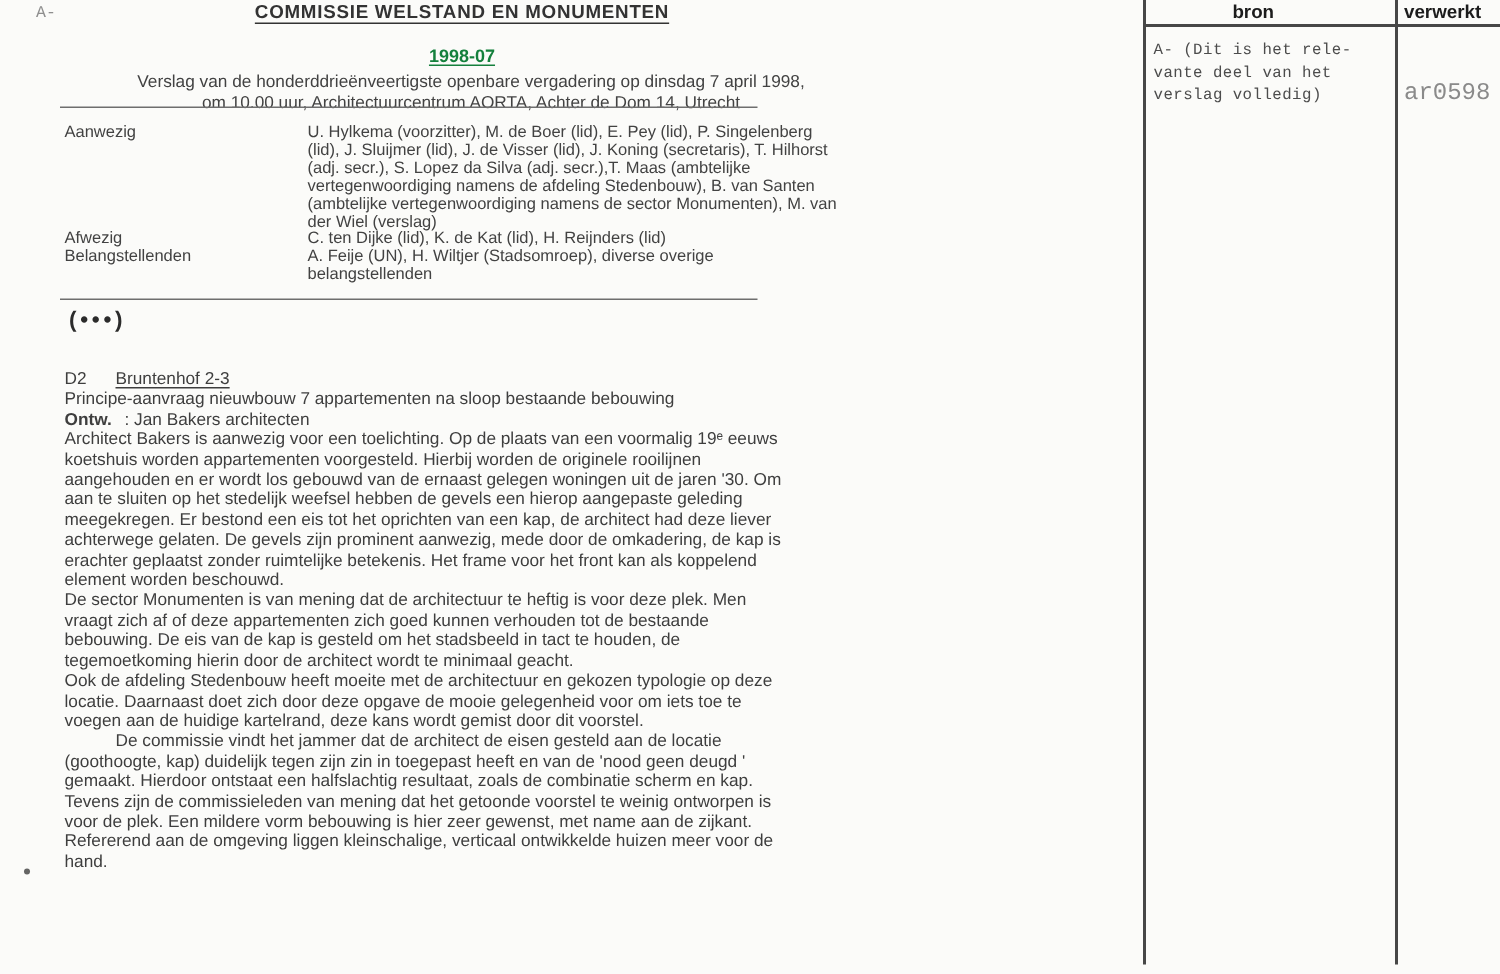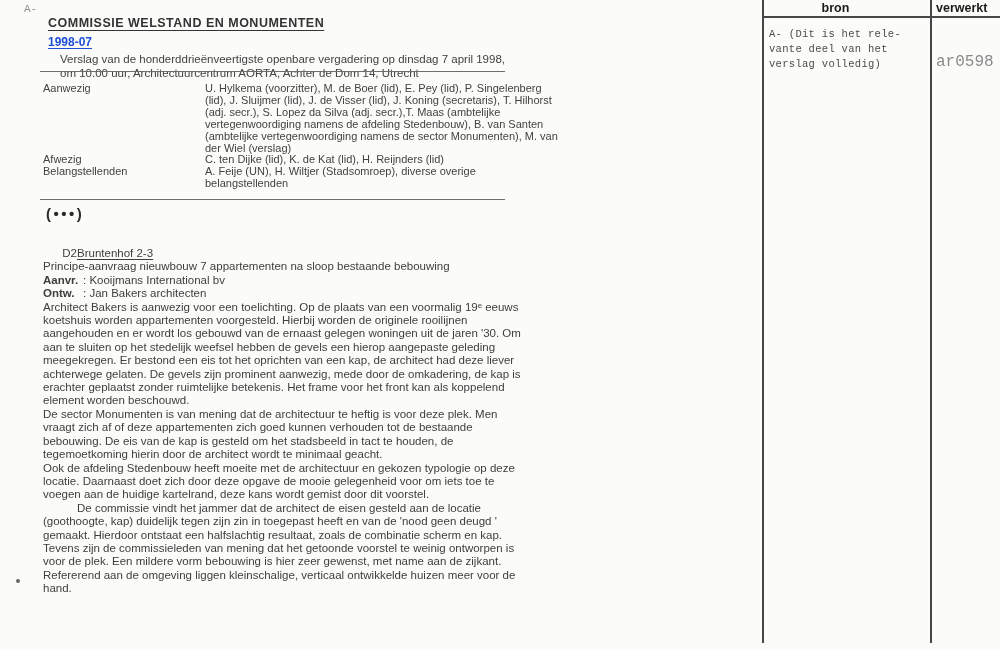--- a/index.html
+++ b/index.html
@@ -9,27 +9,27 @@
     background: #fbfbf9;
     font-family: "Liberation Sans", "DejaVu Sans", sans-serif;
     color: #3e3e3e;
     overflow: hidden;
   }
   .mark-a {
     position: absolute; left: 24px; top: 3px;
     font-family: "Liberation Mono", "DejaVu Sans Mono", monospace;
     font-size: 11px; color: #8e8e8e;
   }
-  .doc-header { position: absolute; left: 48px; top: 16px; width: 520px; }
+  .doc-header { position: absolute; left: 48px; top: 1px; width: 520px; text-align: center; }
   .title {
     font-size: 12.5px; font-weight: 700; letter-spacing: 0.5px; color: #333;
     text-decoration: underline; text-underline-offset: 3px;
   }
   .issue {
-    font-size: 12px; font-weight: 700; color: #1d4ed8; margin-top: 5px;
+    font-size: 12px; font-weight: 700; color: #15803d; margin-top: 15px;
     text-decoration: underline; text-underline-offset: 2px;
     display: inline-block;
   }
   .intro-line { font-size: 11.5px; line-height: 13.5px; color: #424242; margin-left: 12px; }
   .intro-line.first { margin-top: 3px; }
   .rule { position: absolute; left: 40px; width: 465px; height: 1px; background: #6e6e6e; }
   .rule1 { top: 71px; }
   .rule2 { top: 199px; }
   .attendance {
     position: absolute; left: 43px; top: 83px; width: 516px;
@@ -39,21 +39,21 @@
   .att-label { flex: 0 0 129px; }
   .att-value { flex: 1; }
   .omission {
     position: absolute; left: 46px; top: 205px;
     font-size: 15px; font-weight: 700; letter-spacing: 2.5px; color: #2b2b2b;
   }
   .agenda {
     position: absolute; left: 43px; top: 247px; width: 516px;
     font-size: 11.5px; line-height: 13.4px; color: #3e3e3e;
   }
-  .item-head { display: flex; text-align: right; }
+  .item-head { display: flex; }
   .item-no { flex: 0 0 34px; }
   .item-title { text-decoration: underline; text-underline-offset: 2px; }
   .item-body { width: 478px; }
   .kv { display: flex; }
   .kv-label { flex: 0 0 40px; font-weight: 700; }
   .item-body p { margin: 0; }
   .item-body p.indent { text-indent: 34px; }
   .u { text-decoration: underline; text-underline-offset: 2px; }
   .vline { position: absolute; top: 0; width: 2px; height: 643px; background: #474747; }
   .vline-left { left: 762px; }
@@ -114,24 +114,20 @@
   <div class="omission">(•••)</div>
 
   <div class="agenda">
     <div class="item-head">
       <span class="item-no">D2</span>
       <span class="item-title">Bruntenhof 2-3</span>
     </div>
     <div class="item-body">
       <div>Principe-aanvraag nieuwbouw 7 appartementen na sloop bestaande bebouwing</div>
       <div class="kv">
-        <span class="kv-label">Aanvr.</span>
-        <span>: Kooijmans International bv</span>
-      </div>
-      <div class="kv">
         <span class="kv-label">Ontw.</span>
         <span>: Jan Bakers architecten</span>
       </div>
       <p>Architect Bakers is aanwezig voor een toelichting. Op de plaats van een voormalig 19ᵉ eeuws koetshuis worden appartementen voorgesteld. Hierbij worden de originele rooilijnen aangehouden en er wordt los gebouwd van de ernaast gelegen woningen uit de jaren '30. Om aan te sluiten op het stedelijk weefsel hebben de gevels een hierop aangepaste geleding meegekregen. Er bestond een eis tot het oprichten van een kap, de architect had deze liever achterwege gelaten. De gevels zijn prominent aanwezig, mede door de omkadering, de kap is erachter geplaatst zonder ruimtelijke betekenis. Het frame voor het front kan als koppelend element worden beschouwd.</p>
       <p>De sector Monumenten is van mening dat de architectuur te heftig is voor deze plek. Men vraagt zich af of deze appartementen zich goed kunnen verhouden tot de bestaande bebouwing. De eis van de kap is gesteld om het stadsbeeld in tact te houden, de tegemoetkoming hierin door de architect wordt te minimaal geacht.</p>
       <p>Ook de afdeling Stedenbouw heeft moeite met de architectuur en gekozen typologie op deze locatie. Daarnaast doet zich door deze opgave de mooie gelegenheid voor om iets toe te voegen aan de huidige kartelrand, deze kans wordt gemist door dit voorstel.</p>
       <p class="indent">De commissie vindt het jammer dat de architect de eisen gesteld aan de locatie (goothoogte, kap) duidelijk tegen zijn zin in toegepast heeft en van de 'nood geen deugd ' gemaakt. Hierdoor ontstaat een halfslachtig resultaat, zoals de combinatie scherm en kap. Tevens zijn de commissieleden van mening dat het getoonde voorstel te weinig ontworpen is voor de plek. Een mildere vorm bebouwing is hier zeer gewenst, met name aan de zijkant. Refererend aan de omgeving liggen kleinschalige, verticaal ontwikkelde huizen meer voor de hand.</p>
     </div>
   </div>
 

